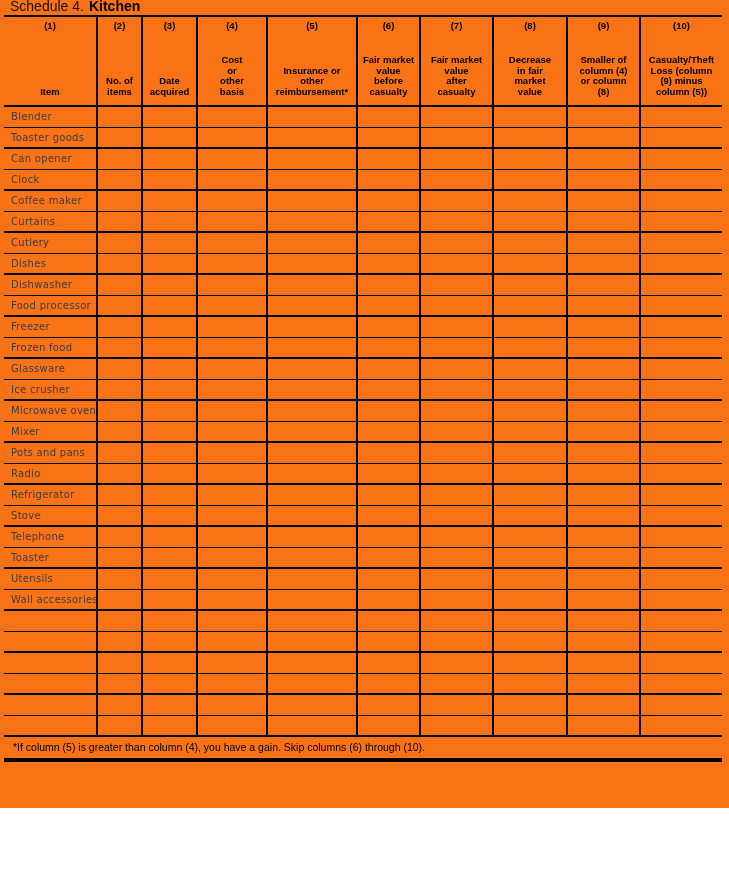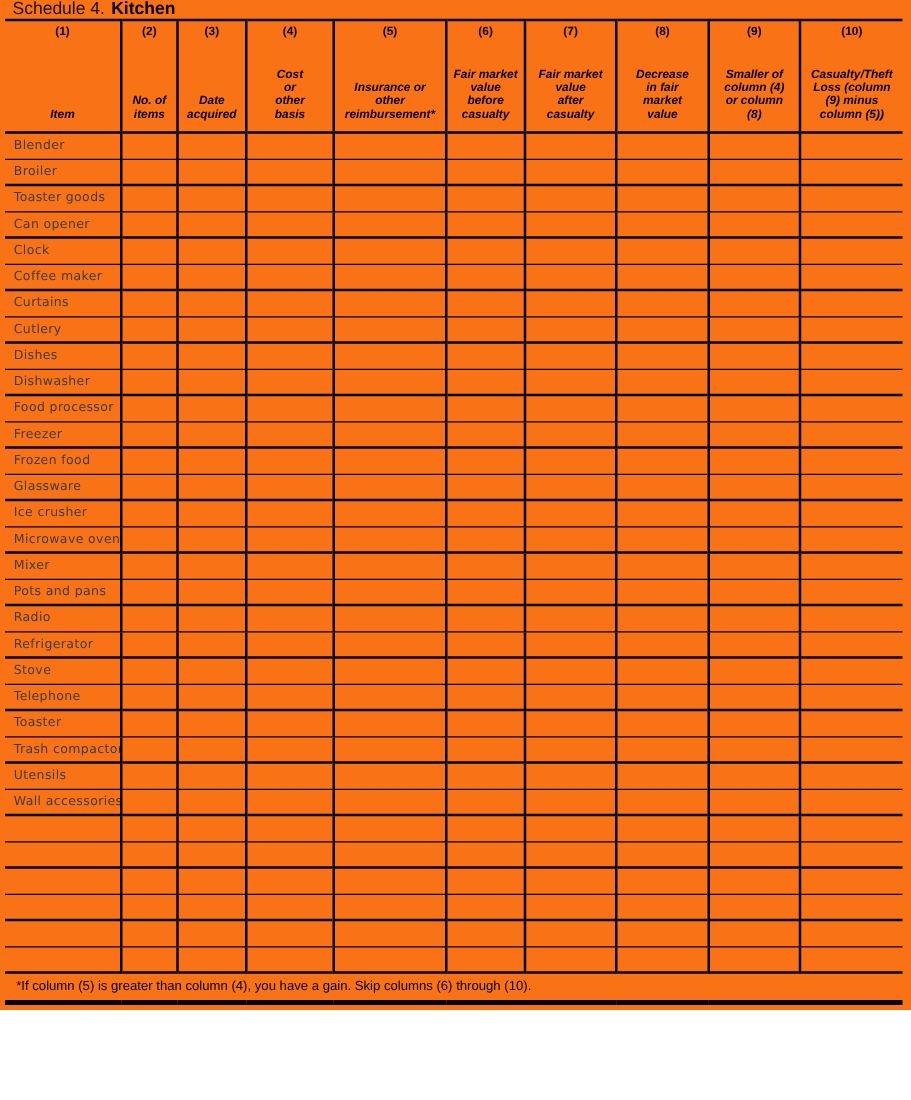--- a/index.html
+++ b/index.html
@@ -53,21 +53,21 @@
     height: 100%;
     display: flex;
     flex-direction: column;
     justify-content: space-between;
     align-items: center;
     padding: 4px 1px 8px 1px;
     text-align: center;
     font-size: 9.5px;
     line-height: 10.5px;
   }
-  .collabel { white-space: pre-line; font-style: italic; }
+  .collabel { white-space: pre-line; }
   tbody tr {
     height: 21px;
     border-bottom: 1px solid #000;
     margin-top: 22px;
   }
   tbody tr:nth-child(even) { border-bottom-width: 2px; }
   tbody tr:last-child { border-bottom-width: 2px; }
   tbody td {
     border-left: 2px solid #000;
     padding: 0;
@@ -206,32 +206,20 @@
           <td></td>
           <td></td>
           <td></td>
           <td></td>
           <td></td>
           <td></td>
           <td></td>
           <td></td>
         </tr>
         <tr>
-          <td>Broiler</td>
-          <td></td>
-          <td></td>
-          <td></td>
-          <td></td>
-          <td></td>
-          <td></td>
-          <td></td>
-          <td></td>
-          <td></td>
-        </tr>
-        <tr>
           <td>Toaster goods</td>
           <td></td>
           <td></td>
           <td></td>
           <td></td>
           <td></td>
           <td></td>
           <td></td>
           <td></td>
           <td></td>
@@ -459,32 +447,20 @@
           <td></td>
           <td></td>
           <td></td>
           <td></td>
           <td></td>
           <td></td>
           <td></td>
         </tr>
         <tr>
           <td>Toaster</td>
-          <td></td>
-          <td></td>
-          <td></td>
-          <td></td>
-          <td></td>
-          <td></td>
-          <td></td>
-          <td></td>
-          <td></td>
-        </tr>
-        <tr>
-          <td>Trash compactor</td>
           <td></td>
           <td></td>
           <td></td>
           <td></td>
           <td></td>
           <td></td>
           <td></td>
           <td></td>
           <td></td>
         </tr>

